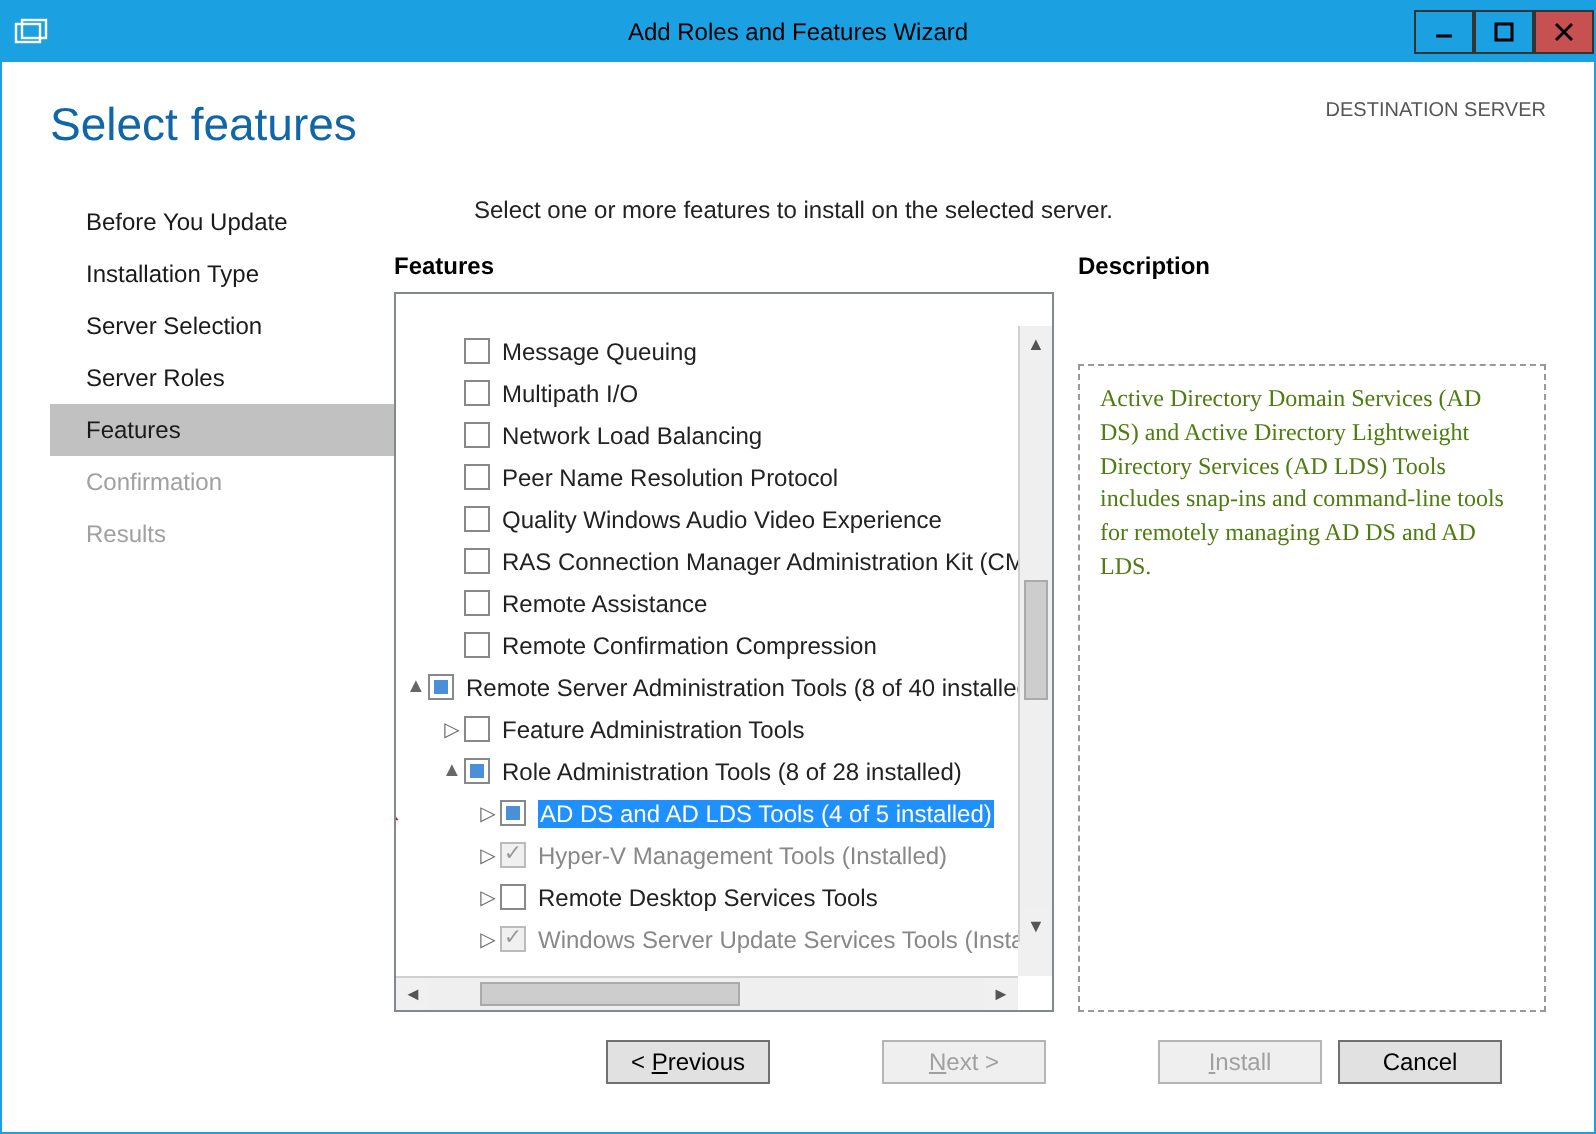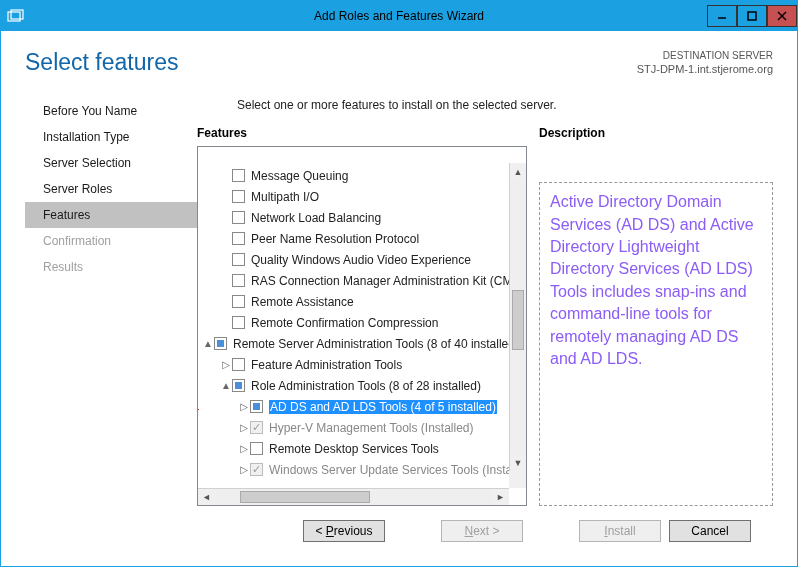--- a/index.html
+++ b/index.html
@@ -59,21 +59,21 @@
 .vscroll .track { flex: 1; position: relative; background: #efefef; }
 .vscroll .thumb { position: absolute; left: 2px; right: 2px; top: 110px; height: 60px; background: #cdcdcd; border: 1px solid #aaa; }
 
 .hscroll { height: 17px; background: #f0f0f0; border-top: 1px solid #d0d0d0; display: flex; margin-right: 17px; }
 .hscroll .arr { width: 17px; display: flex; align-items: center; justify-content: center; font-size: 9px; color: #555; cursor: pointer; }
 .hscroll .track { flex: 1; position: relative; background: #efefef; }
 .hscroll .thumb { position: absolute; top: 2px; bottom: 2px; left: 25px; width: 130px; background: #cdcdcd; border: 1px solid #aaa; }
 .corner { position: absolute; right:0; bottom:0; width:17px; height:17px; background:#f0f0f0; }
 
 .desc-col { flex: 1; display: flex; flex-direction: column; gap: 36px; }
-.desc-box { border: 1px dashed #999; flex: 1; padding: 8px 10px; font-size: 16px; color: #8b5cf6; line-height: 1.4; }
+.desc-box { border: 1px dashed #999; flex: 1; padding: 8px 10px; font-size: 12px; color: #4d7c0f; line-height: 1.4; font-family: Liberation Serif, serif; }
 
 .arrow-annot { position: absolute; left: -25px; top: 232px; pointer-events: none; }
 
 .footer { padding: 14px 22px 14px 0; display: flex; justify-content: flex-end; gap: 8px; }
 .btn { width: 82px; height: 22px; font-size: 12px; background: #e1e1e1; border: 1px solid #707070; cursor: pointer; }
 .btn:disabled { color: #a0a0a0; border-color: #b5b5b5; background: #efefef; margin-left: 48px; }
 .btn u { text-decoration: underline; }
 </style>
 </head>
 <body>
@@ -107,27 +107,26 @@
         </div>
     </div>
   </div>
 
   <div class="content">
 
     <div class="header-row">
       <div class="page-title">Select features</div>
       <div class="dest">
         <div class="lbl">DESTINATION SERVER</div>
-        <div class="val">STJ-DPM-1.int.stjerome.org</div>
       </div>
     </div>
 
     <div class="body-row">
       <div class="nav">
-        <div class="nav-item">Before You Name</div>
+        <div class="nav-item">Before You Update</div>
         <div class="nav-item">Installation Type</div>
         <div class="nav-item">Server Selection</div>
         <div class="nav-item">Server Roles</div>
         <div class="nav-item active">Features</div>
         <div class="nav-item disabled">Confirmation</div>
         <div class="nav-item disabled">Results</div>
       </div>
 
       <div class="main">
         <div class="instr">Select one or more features to install on the selected server.</div>

